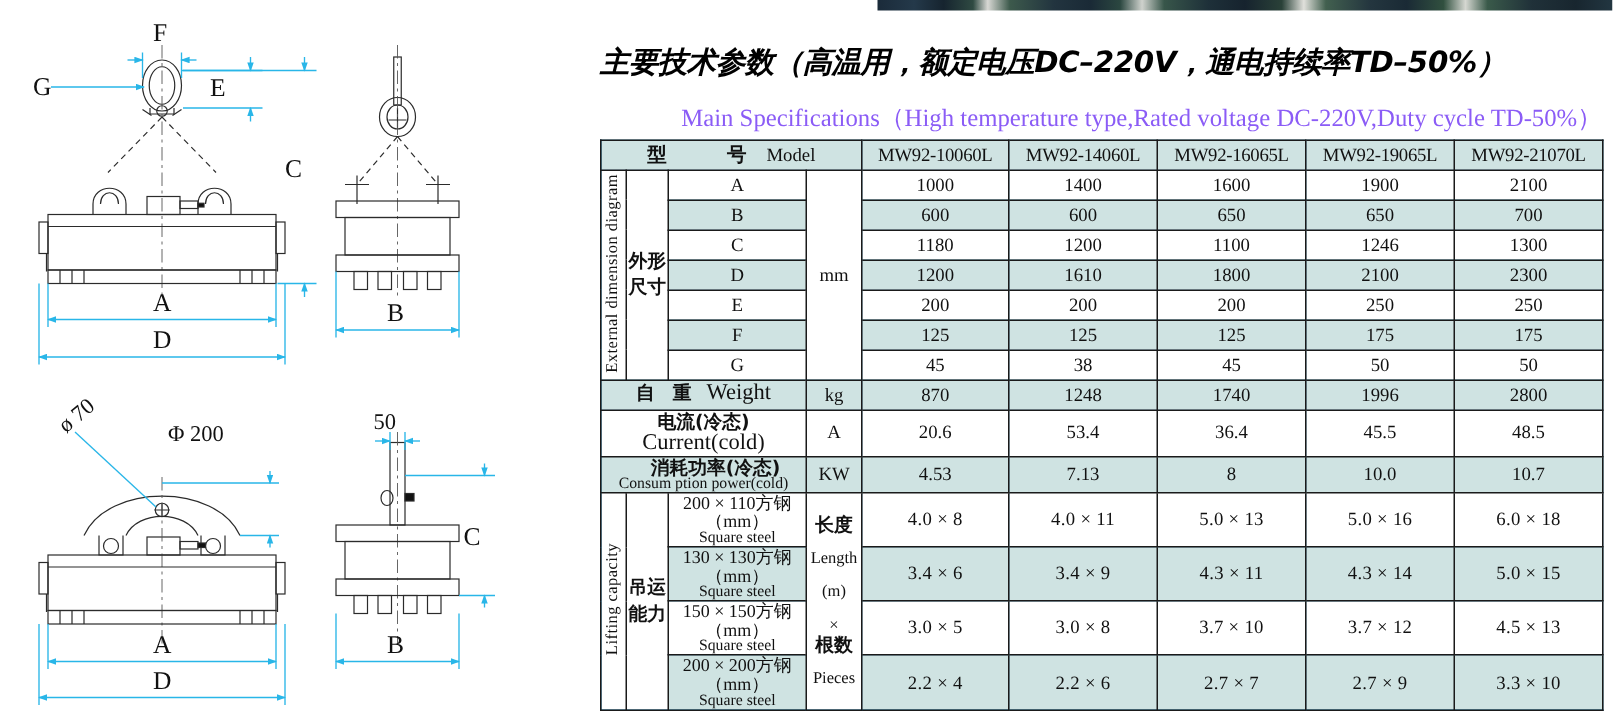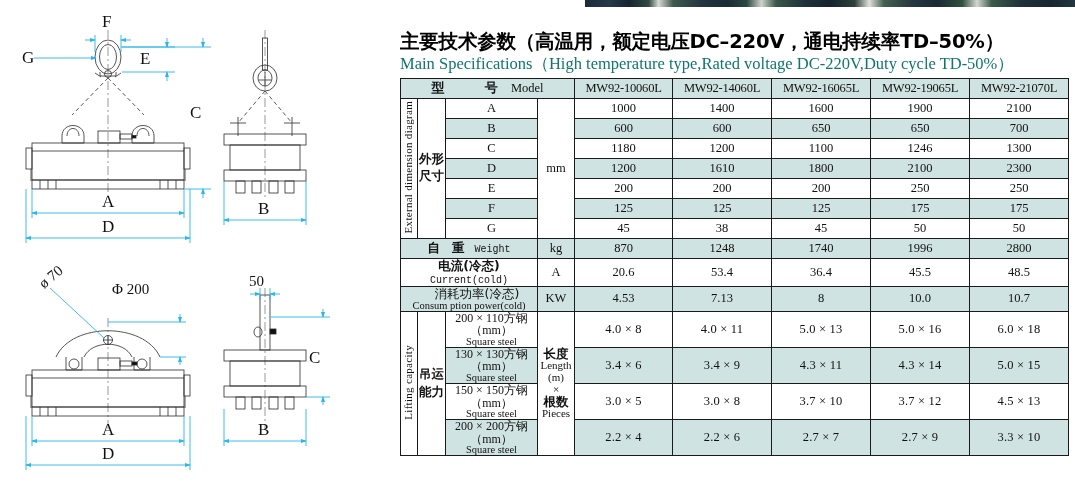--- a/index.html
+++ b/index.html
@@ -37,28 +37,30 @@
   #spec-panel { position: absolute; left: 400px; top: 30px; width: 668px; }
 
   .title-cn {
     font-family: "DejaVu Sans", sans-serif;
     font-size: 19.5px;
     font-weight: bold;
     color: #000000;
     letter-spacing: -0.2px;
     line-height: 1.25;
     white-space: nowrap;
+    font-style: italic;
   }
   .title-en {
     font-family: "Liberation Serif", serif;
     font-size: 16.5px;
-    color: #0f766e;
+    color: #8b5cf6;
     line-height: 1.18;
-    margin-top: 0;
+    margin-top: 15px;
     max-width: 672px;
+    text-align: right;
   }
 
   
   table.spec {
     border-collapse: collapse;
     width: 668px;
     margin-top: 4px;
     table-layout: fixed;
     background: #0369a1;
   }
@@ -109,36 +111,36 @@
     font-size: 12.5px;
     font-weight: bold;
     line-height: 1.42;
     display: block;
   }
 
   .dim-letter { font-size: 14px; }
   .unit-cell { font-size: 12px; }
 
   .row-label-cn { font-family: "DejaVu Sans", sans-serif; font-weight: bold; font-size: 12.5px; }
-  .row-label-en { font-family: Liberation Mono, monospace; font-size: 10px; }
+  .row-label-en { font-family: Liberation Serif, serif; font-size: 15px; }
 
   .weight-cell .s1 { display: inline-block; width: 12px; }
   .weight-cell .s2 { display: inline-block; width: 10px; }
 
   .two-line { line-height: 1.08; padding: 1px 0; }
-  .two-line .l1 { font-family: "DejaVu Sans", sans-serif; font-weight: normal; font-size: 12.5px; display: block; margin-left: 16px; }
+  .two-line .l1 { font-family: "DejaVu Sans", sans-serif; font-weight: bold; font-size: 12.5px; display: block; margin-left: 16px; }
   .two-line .l2 { font-family: "Liberation Serif", serif; font-size: 10.5px; display: block; margin-top: -1px; text-align: center; }
 
   .steel-cell { line-height: 1.1; padding: 2px 0; }
   .steel-cell .sl1 { font-size: 12px; display: block; }
   .steel-cell .sl2 { font-size: 10.5px; display: block; margin-top: -1px; }
 
   .len-cell { line-height: 1.32; font-size: 11px; padding: 2px 0; }
   .len-cell .cnb { font-family: "DejaVu Sans", sans-serif; font-weight: bold; font-size: 12.5px; display: block; }
-  .len-cell .enb { font-size: 11px; display: block; }
+  .len-cell .enb { font-size: 11px; display: block; margin-top: 11px; }
 
   .cap-val { font-size: 12.5px; letter-spacing: 0.2px; }
 </style>
 </head>
 <body>
 
 <div id="photo-strip"></div>
 
 <div id="drawings">
   <svg width="395" height="482" viewBox="0 0 395 482">

